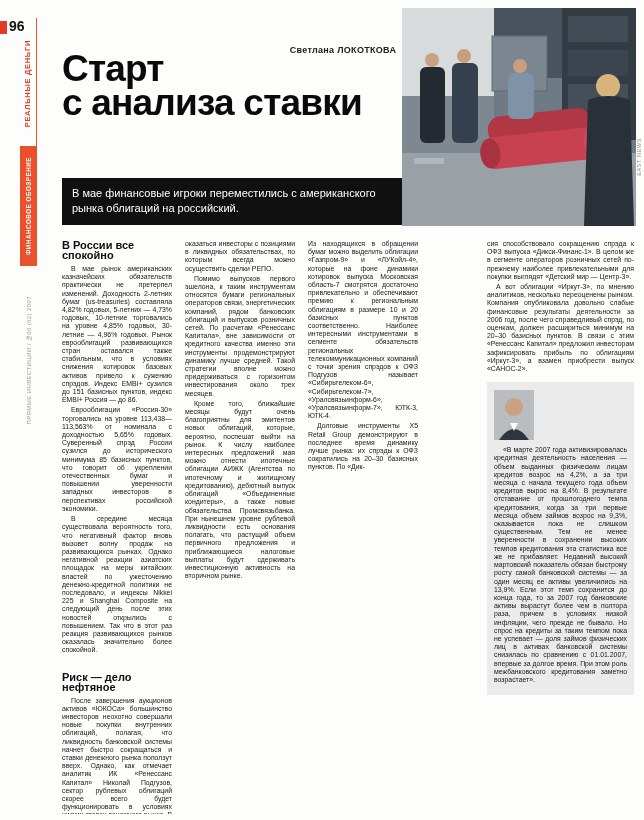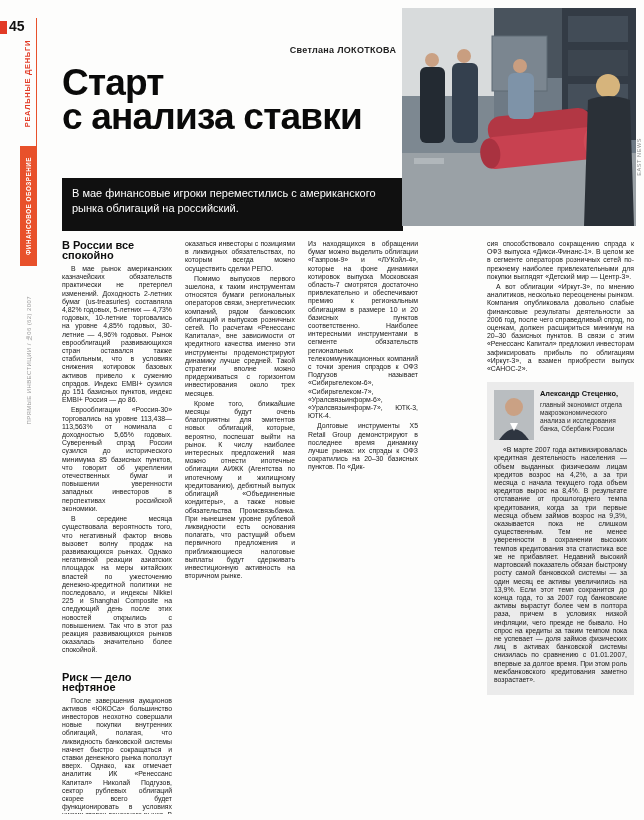--- a/index.html
+++ b/index.html
@@ -14,23 +14,23 @@
   .page-number-marker{left:0;top:21px;width:7px;height:13px;background:#e23b26}
   .section-label{left:23px;top:40px;font-size:7.5px;font-weight:bold;color:#e23b26;letter-spacing:.7px}
   .rubric-band{left:20px;top:146px;width:17px;height:120px;background:#e8512b;
                display:flex;align-items:center;justify-content:center}
   .rubric-band .vtext{font-size:6.3px;font-weight:bold;color:#fff;letter-spacing:.5px}
   .issue-label{left:26px;top:296px;font-size:6px;color:#9b9b9b;letter-spacing:.4px}
   .spine-rule{left:36px;top:18px;width:1px;height:248px;background:#e8512b}
 
   
   .byline{left:245px;top:45px;width:196px;text-align:center;font-size:9px;font-weight:bold;letter-spacing:.3px;color:#222}
-  .headline{left:62px;top:66px;font-size:37px;line-height:34px;font-weight:bold;letter-spacing:-.8px;color:#0a0a0a}
+  .headline{left:62px;top:52px;font-size:37px;line-height:34px;font-weight:bold;letter-spacing:-.8px;color:#0a0a0a}
   .lead{left:62px;top:178px;width:341px;background:#101010;color:#fff;
-        font-size:11px;line-height:15px;padding:8px 10px 15px}
+        font-size:11px;line-height:15px;padding:8px 10px 9px}
   .hero{left:402px;top:8px;width:234px;height:218px;overflow:hidden;background:#5a6671}
   .credit{left:636px;top:138px;font-size:5.5px;color:#8d8d8d;letter-spacing:.6px}
 
   
   .columns{left:62px;top:240px;width:575px;height:574px;display:flex;overflow:hidden}
   .col{width:110px;flex:none}
   .col.c2,.col.c3{margin-left:13px}
   .col-right{width:147px;flex:none;margin-left:69px}
   .body-text p{font-size:6.9px;line-height:8.2px;text-align:justify;text-indent:9px;margin-bottom:2px;color:#171717}
   .body-text p.cont{text-indent:0}
@@ -44,21 +44,21 @@
   .expert-name{font-size:7.4px;font-weight:bold;line-height:8.6px;color:#111}
   .expert-role{font-size:6.6px;line-height:7.9px;color:#2a2a2a;margin-top:2px}
   .expert-quote{font-size:6.8px;line-height:8.2px;text-align:justify;color:#1d1d1d}
 </style>
 </head>
 <body>
 
 <div class="page">
 
   <div class="abs page-number-marker"></div>
-  <div class="abs page-number">45</div>
+  <div class="abs page-number">96</div>
   <div class="abs spine-rule"></div>
   <div class="abs vtext section-label">РЕАЛЬНЫЕ ДЕНЬГИ</div>
   <div class="abs rubric-band">
     <span class="vtext">ФИНАНСОВОЕ ОБОЗРЕНИЕ</span>
   </div>
   <div class="abs vtext issue-label">ПРЯМЫЕ ИНВЕСТИЦИИ / №06 (62) 2007</div>
 
   <div class="abs byline">Светлана ЛОКОТКОВА</div>
   <h1 class="abs headline"><span>Старт</span><br><span>с анализа ставки</span></h1>
   <div class="abs lead">В мае финансовые игроки переместились с американского рынка облигаций на российский.</div>
@@ -120,22 +120,18 @@
       <aside class="expert">
         <div class="expert-head">
           <div class="expert-photo">
             <svg width="40" height="50" viewBox="0 0 40 50">
               <rect width="40" height="50" fill="#b9bdc0"></rect>
               <circle cx="20" cy="17" r="9" fill="#caa184"></circle>
               <path d="M5 50 Q20 28 35 50 Z" fill="#2e3540"></path>
               <path d="M16 33 L20 41 L24 33 Z" fill="#ffffff"></path>
             </svg>
           </div>
-          <div>
-            <div class="expert-name">Александр Стеценко,</div>
-            <div class="expert-role">главный экономист отдела макроэкономического анализа и исследования банка, Сбербанк России</div>
-          </div>
         </div>
         <p class="expert-quote">«В марте 2007 года активизировалась кредитная деятельность населения — объем выданных физическим лицам кредитов возрос на 4,2%, а за три месяца с начала текущего года объем кредитов вырос на 8,4%. В результате отставание от прошлогоднего темпа кредитования, когда за три первые месяца объем займов возрос на 9,3%, оказывается пока не слишком существенным. Тем не менее уверенности в сохранении высоких темпов кредитования эта статистика все же не прибавляет. Недавний высокий мартовский показатель обязан быстрому росту самой банковской системы — за один месяц ее активы увеличились на 13,9%. Если этот темп сохранится до конца года, то за 2007 год банковские активы вырастут более чем в полтора раза, причем в условиях низкой инфляции, чего прежде не бывало. Но спрос на кредиты за таким темпом пока не успевает — доля займов физических лиц в активах банковской системы снизилась по сравнению с 01.01.2007, впервые за долгое время. При этом роль межбанковского кредитования заметно возрастает».</p>
       </aside>
     </div>
   </main>
 </div>
 
 </body></html>

